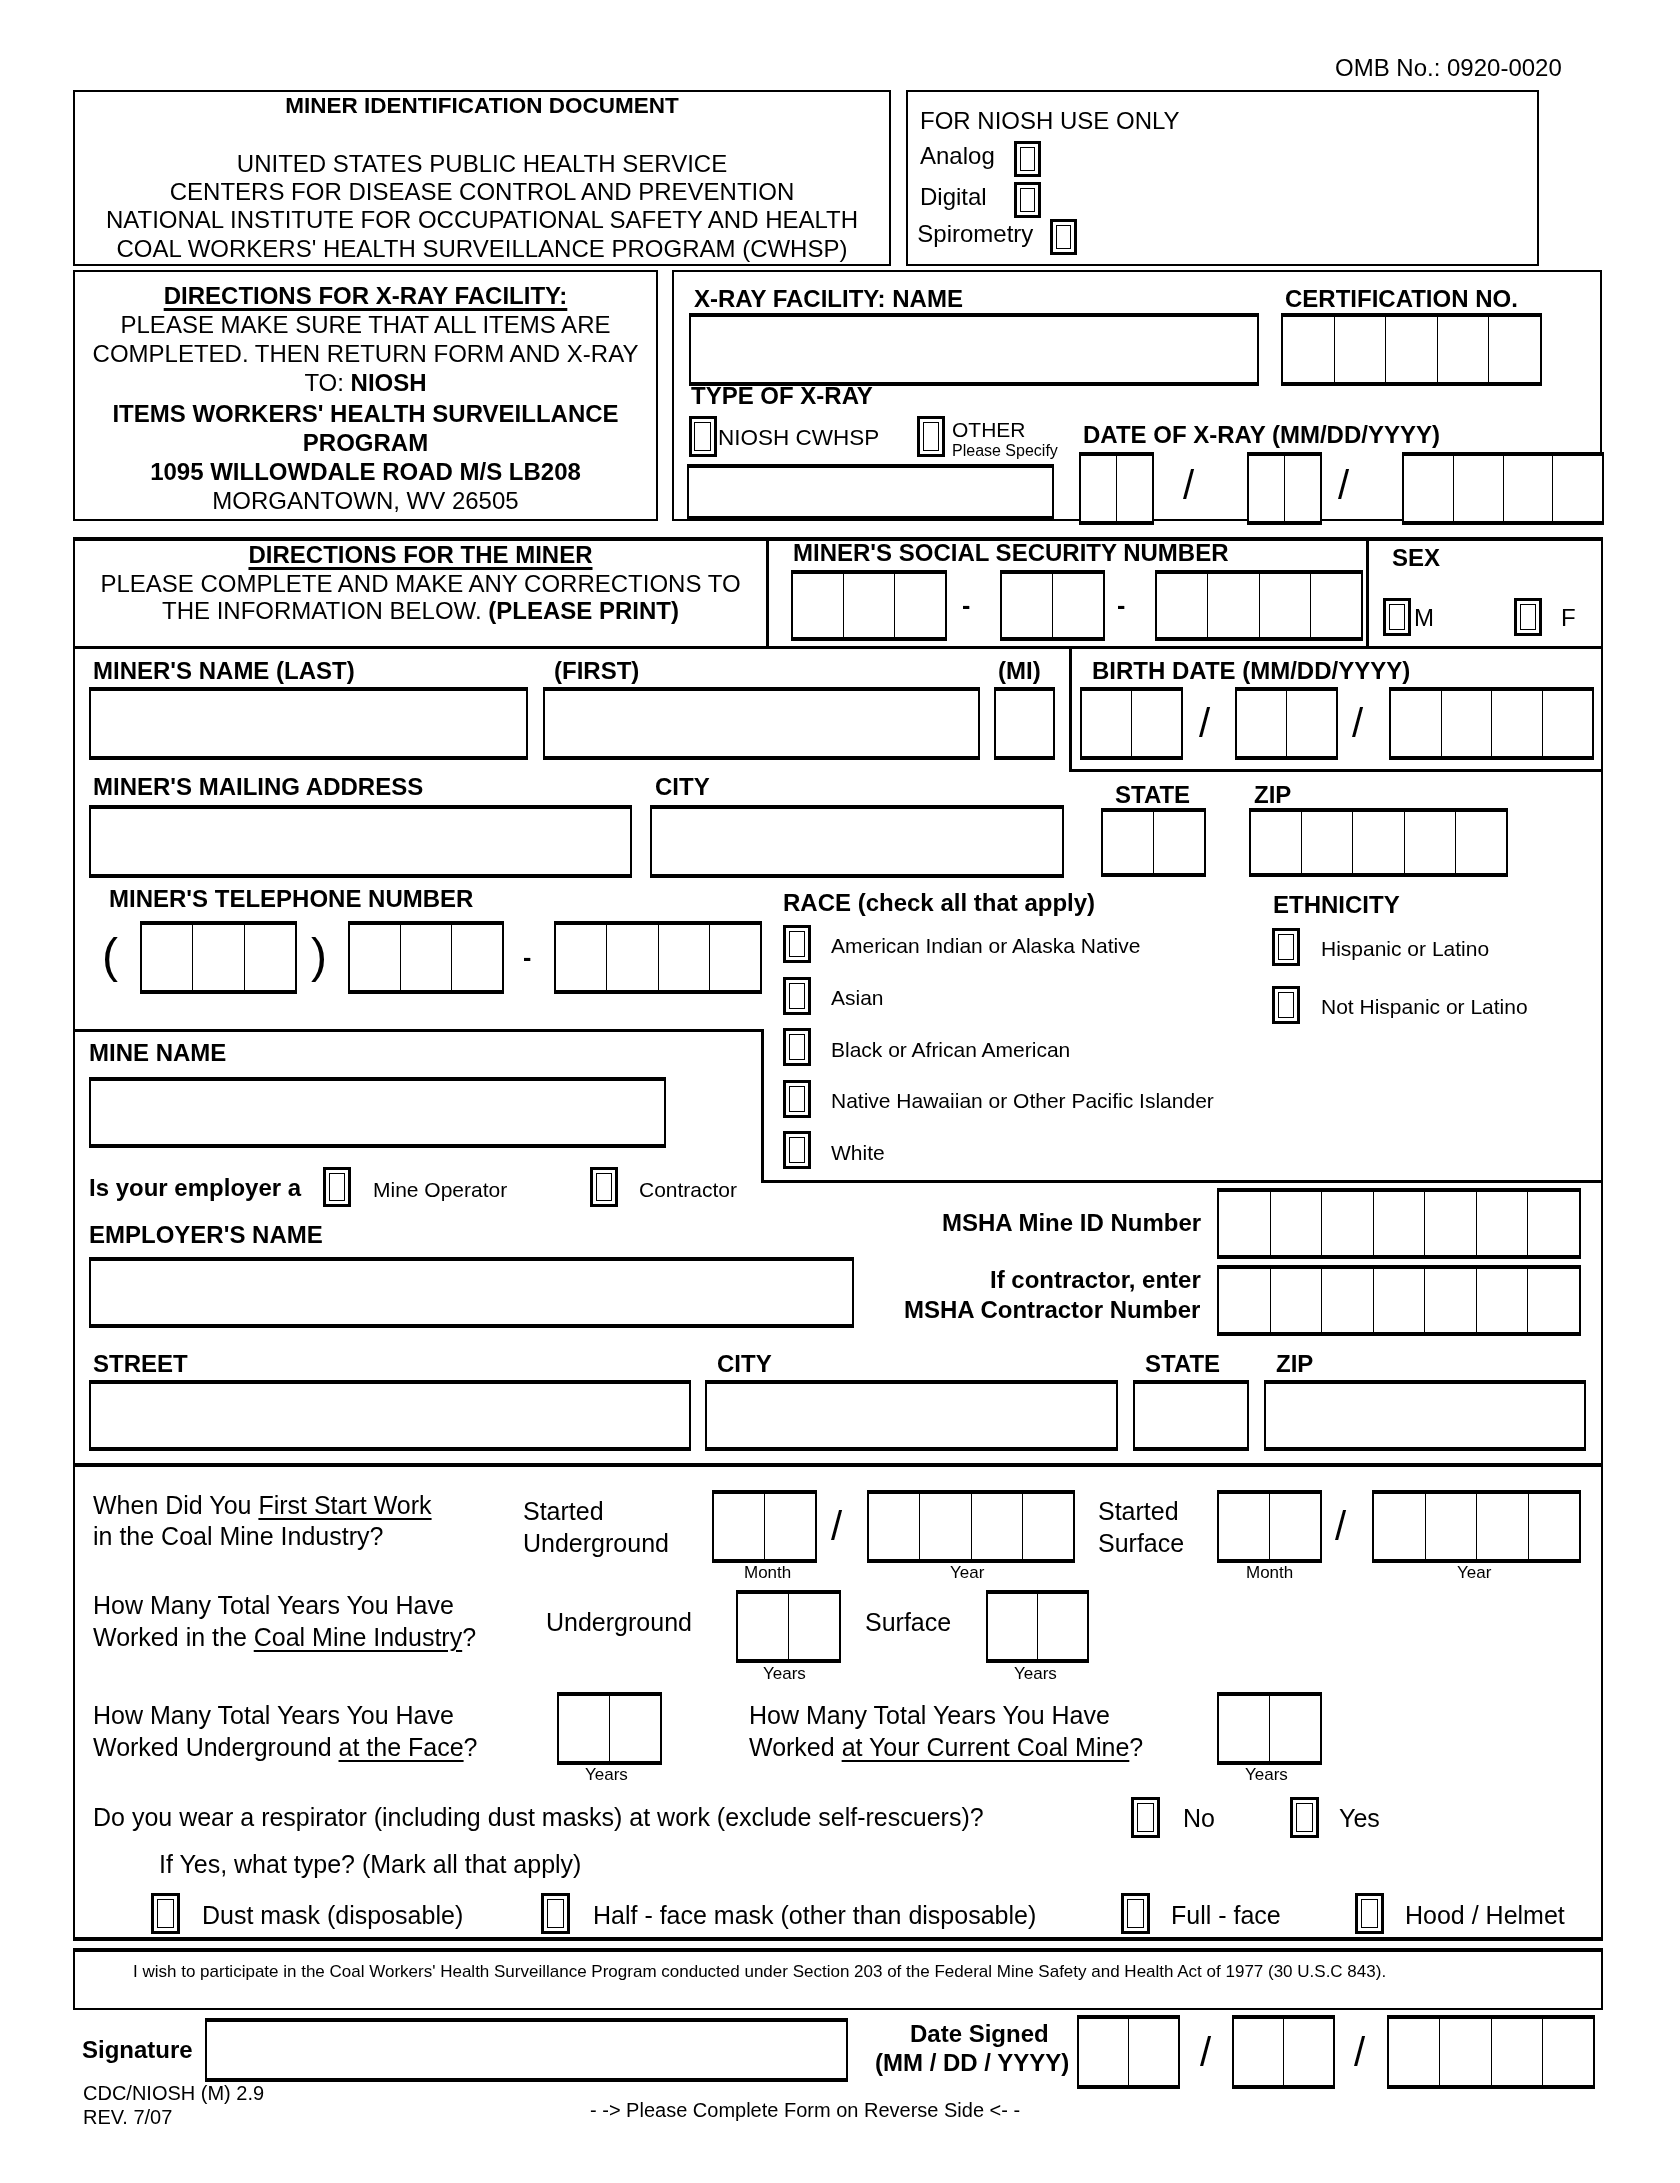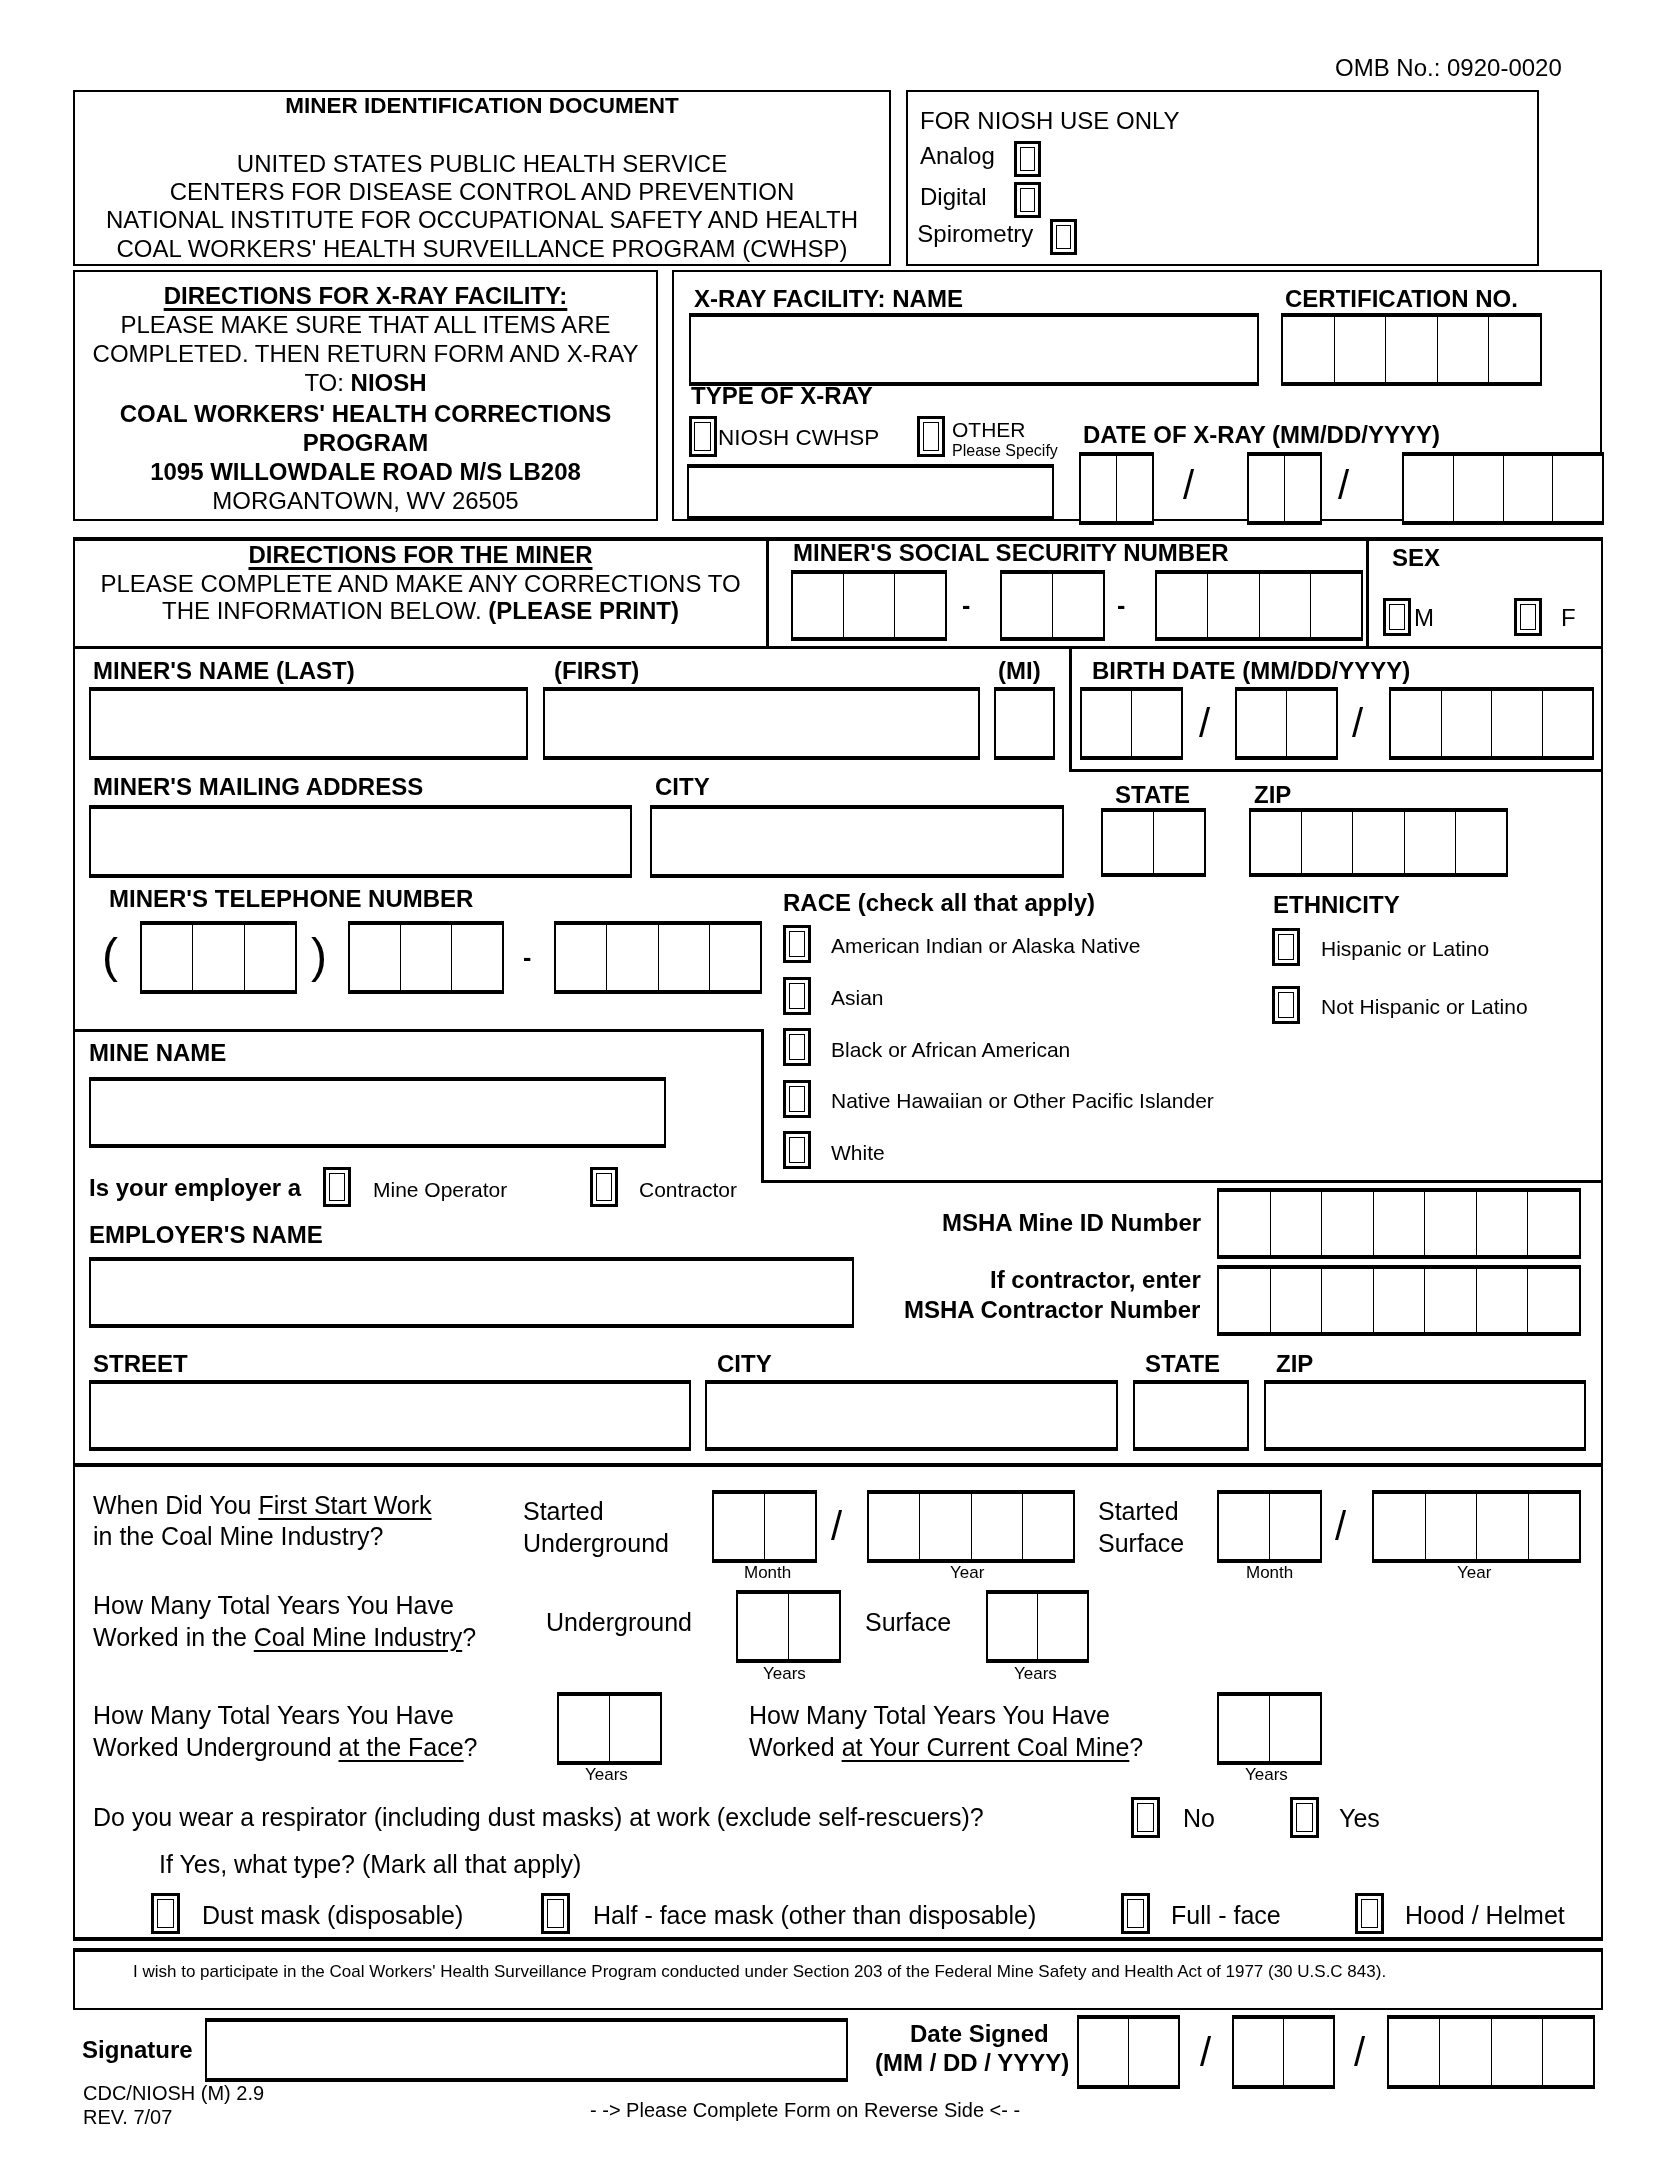--- a/index.html
+++ b/index.html
@@ -49,21 +49,21 @@
   <div class="cb" style="left:106px;top:90px;"></div>
   <div class="t f36" style="left:9.3px;top:130px;">Spirometry</div>
   <div class="cb" style="left:142px;top:127px;"></div>
 </div>
 
 <div class="panel" style="left:73px;top:270px;width:585px;height:251px;">
   <div class="t f36 b u ctr" style="left:0;right:0;top:12px;">DIRECTIONS FOR X-RAY FACILITY:</div>
   <div class="t f36 ctr" style="left:0;right:0;top:41px;">PLEASE MAKE SURE THAT ALL ITEMS ARE</div>
   <div class="t f36 ctr" style="left:0;right:0;top:70px;">COMPLETED. THEN RETURN FORM AND X-RAY</div>
   <div class="t f36 ctr" style="left:0;right:0;top:99px;"><span>TO: </span><span class="b">NIOSH</span></div>
-  <div class="t f36 b ctr" style="left:0;right:0;top:130px;">COAL WORKERS' HEALTH CORRECTIONS</div>
+  <div class="t f36 b ctr" style="left:0;right:0;top:130px;">ITEMS WORKERS' HEALTH SURVEILLANCE</div>
   <div class="t f36 b ctr" style="left:0;right:0;top:159px;">PROGRAM</div>
   <div class="t f36 b ctr" style="left:0;right:0;top:188px;">1095 WILLOWDALE ROAD M/S LB208</div>
   <div class="t f36 ctr" style="left:0;right:0;top:217px;">MORGANTOWN, WV 26505</div>
 </div>
 
 <div class="panel" style="left:672px;top:270px;width:930px;height:251px;">
   <div class="t f36 b" style="left:20px;top:14.6px;">X-RAY FACILITY: NAME</div>
   <div class="box" style="left:14.6px;top:41px;width:195px;height:73px;width:570px;"></div>
   <div class="t f36 b" style="left:611px;top:14.6px;">CERTIFICATION NO.</div>
   <div class="cells" style="left:607px;top:41px;width:261px;height:73px;">

